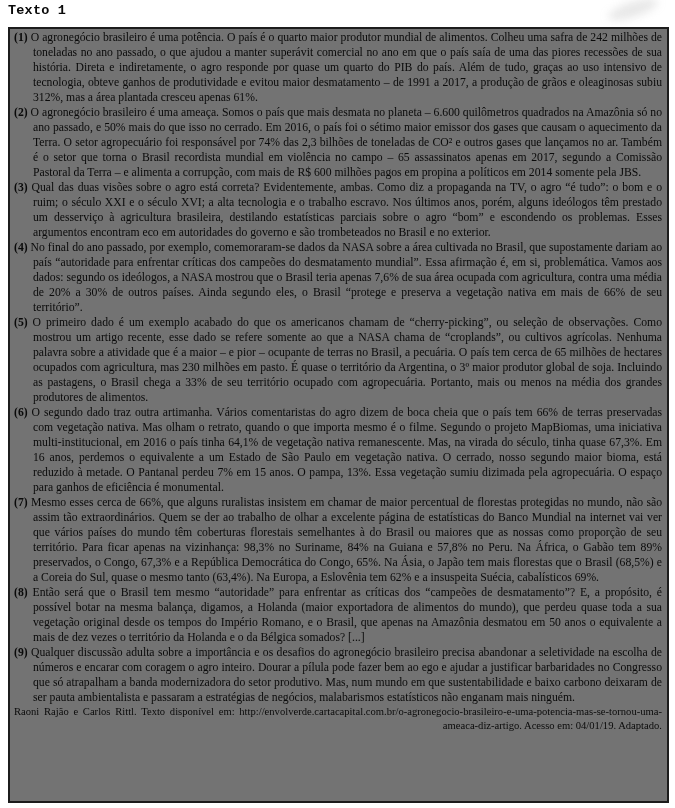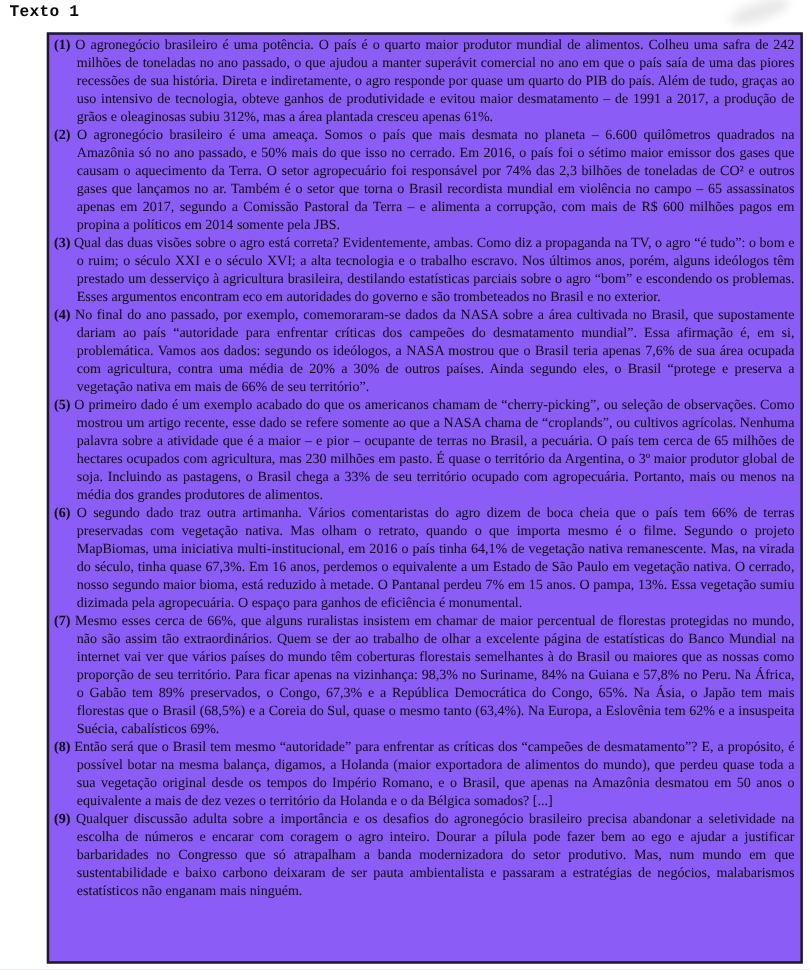--- a/index.html
+++ b/index.html
@@ -24,22 +24,21 @@
   }
   .text-box {
     position: absolute;
     left: 8px;
     right: 6px;
     top: 27px;
     bottom: 5px;
     border: 2px solid #1c1c1c;
     padding: 1px 5px 2px 4px;
     box-sizing: border-box;
-    background: #8b5cf6;
-    margin-left: 31px;
+    background: #737373;
   }
   .para {
     margin: 0;
     font-size: 11.7px;
     line-height: 15px;
     text-align: justify;
     padding-left: 19px;
     text-indent: -19px;
     overflow-wrap: break-word;
   }
@@ -79,13 +78,14 @@
       <p class="para"><span class="pnum">(1)</span><span> O agronegócio brasileiro é uma potência. O país é o quarto maior produtor mundial de alimentos. Colheu uma safra de 242 milhões de toneladas no ano passado, o que ajudou a manter superávit comercial no ano em que o país saía de uma das piores recessões de sua história. Direta e indiretamente, o agro responde por quase um quarto do PIB do país. Além de tudo, graças ao uso intensivo de tecnologia, obteve ganhos de produtividade e evitou maior desmatamento – de 1991 a 2017, a produção de grãos e oleaginosas subiu 312%, mas a área plantada cresceu apenas 61%.</span></p>
       <p class="para"><span class="pnum">(2)</span><span> O agronegócio brasileiro é uma ameaça. Somos o país que mais desmata no planeta – 6.600 quilômetros quadrados na Amazônia só no ano passado, e 50% mais do que isso no cerrado. Em 2016, o país foi o sétimo maior emissor dos gases que causam o aquecimento da Terra. O setor agropecuário foi responsável por 74% das 2,3 bilhões de toneladas de CO² e outros gases que lançamos no ar. Também é o setor que torna o Brasil recordista mundial em violência no campo – 65 assassinatos apenas em 2017, segundo a Comissão Pastoral da Terra – e alimenta a corrupção, com mais de R$ 600 milhões pagos em propina a políticos em 2014 somente pela JBS.</span></p>
       <p class="para"><span class="pnum">(3)</span><span> Qual das duas visões sobre o agro está correta? Evidentemente, ambas. Como diz a propaganda na TV, o agro “é tudo”: o bom e o ruim; o século XXI e o século XVI; a alta tecnologia e o trabalho escravo. Nos últimos anos, porém, alguns ideólogos têm prestado um desserviço à agricultura brasileira, destilando estatísticas parciais sobre o agro “bom” e escondendo os problemas. Esses argumentos encontram eco em autoridades do governo e são trombeteados no Brasil e no exterior.</span></p>
       <p class="para"><span class="pnum">(4)</span><span> No final do ano passado, por exemplo, comemoraram-se dados da NASA sobre a área cultivada no Brasil, que supostamente dariam ao país “autoridade para enfrentar críticas dos campeões do desmatamento mundial”. Essa afirmação é, em si, problemática. Vamos aos dados: segundo os ideólogos, a NASA mostrou que o Brasil teria apenas 7,6% de sua área ocupada com agricultura, contra uma média de 20% a 30% de outros países. Ainda segundo eles, o Brasil “protege e preserva a vegetação nativa em mais de 66% de seu território”.</span></p>
       <p class="para"><span class="pnum">(5)</span><span> O primeiro dado é um exemplo acabado do que os americanos chamam de “cherry-picking”, ou seleção de observações. Como mostrou um artigo recente, esse dado se refere somente ao que a NASA chama de “croplands”, ou cultivos agrícolas. Nenhuma palavra sobre a atividade que é a maior – e pior – ocupante de terras no Brasil, a pecuária. O país tem cerca de 65 milhões de hectares ocupados com agricultura, mas 230 milhões em pasto. É quase o território da Argentina, o 3º maior produtor global de soja. Incluindo as pastagens, o Brasil chega a 33% de seu território ocupado com agropecuária. Portanto, mais ou menos na média dos grandes produtores de alimentos.</span></p>
       <p class="para"><span class="pnum">(6)</span><span> O segundo dado traz outra artimanha. Vários comentaristas do agro dizem de boca cheia que o país tem 66% de terras preservadas com vegetação nativa. Mas olham o retrato, quando o que importa mesmo é o filme. Segundo o projeto MapBiomas, uma iniciativa multi-institucional, em 2016 o país tinha 64,1% de vegetação nativa remanescente. Mas, na virada do século, tinha quase 67,3%. Em 16 anos, perdemos o equivalente a um Estado de São Paulo em vegetação nativa. O cerrado, nosso segundo maior bioma, está reduzido à metade. O Pantanal perdeu 7% em 15 anos. O pampa, 13%. Essa vegetação sumiu dizimada pela agropecuária. O espaço para ganhos de eficiência é monumental.</span></p>
       <p class="para"><span class="pnum">(7)</span><span> Mesmo esses cerca de 66%, que alguns ruralistas insistem em chamar de maior percentual de florestas protegidas no mundo, não são assim tão extraordinários. Quem se der ao trabalho de olhar a excelente página de estatísticas do Banco Mundial na internet vai ver que vários países do mundo têm coberturas florestais semelhantes à do Brasil ou maiores que as nossas como proporção de seu território. Para ficar apenas na vizinhança: 98,3% no Suriname, 84% na Guiana e 57,8% no Peru. Na África, o Gabão tem 89% preservados, o Congo, 67,3% e a República Democrática do Congo, 65%. Na Ásia, o Japão tem mais florestas que o Brasil (68,5%) e a Coreia do Sul, quase o mesmo tanto (63,4%). Na Europa, a Eslovênia tem 62% e a insuspeita Suécia, cabalísticos 69%.</span></p>
       <p class="para"><span class="pnum">(8)</span><span> Então será que o Brasil tem mesmo “autoridade” para enfrentar as críticas dos “campeões de desmatamento”? E, a propósito, é possível botar na mesma balança, digamos, a Holanda (maior exportadora de alimentos do mundo), que perdeu quase toda a sua vegetação original desde os tempos do Império Romano, e o Brasil, que apenas na Amazônia desmatou em 50 anos o equivalente a mais de dez vezes o território da Holanda e o da Bélgica somados? [...]</span></p>
       <p class="para"><span class="pnum">(9)</span><span> Qualquer discussão adulta sobre a importância e os desafios do agronegócio brasileiro precisa abandonar a seletividade na escolha de números e encarar com coragem o agro inteiro. Dourar a pílula pode fazer bem ao ego e ajudar a justificar barbaridades no Congresso que só atrapalham a banda modernizadora do setor produtivo. Mas, num mundo em que sustentabilidade e baixo carbono deixaram de ser pauta ambientalista e passaram a estratégias de negócios, malabarismos estatísticos não enganam mais ninguém.</span></p>
     </div>
+  <p class="source">Raoni Rajão e Carlos Rittl. Texto disponível em: http://envolverde.cartacapital.com.br/o-agronegocio-brasileiro-e-uma-potencia-mas-se-tornou-uma-ameaca-diz-artigo. Acesso em: 04/01/19. Adaptado.</p>
 </div>
 
 </body></html>

